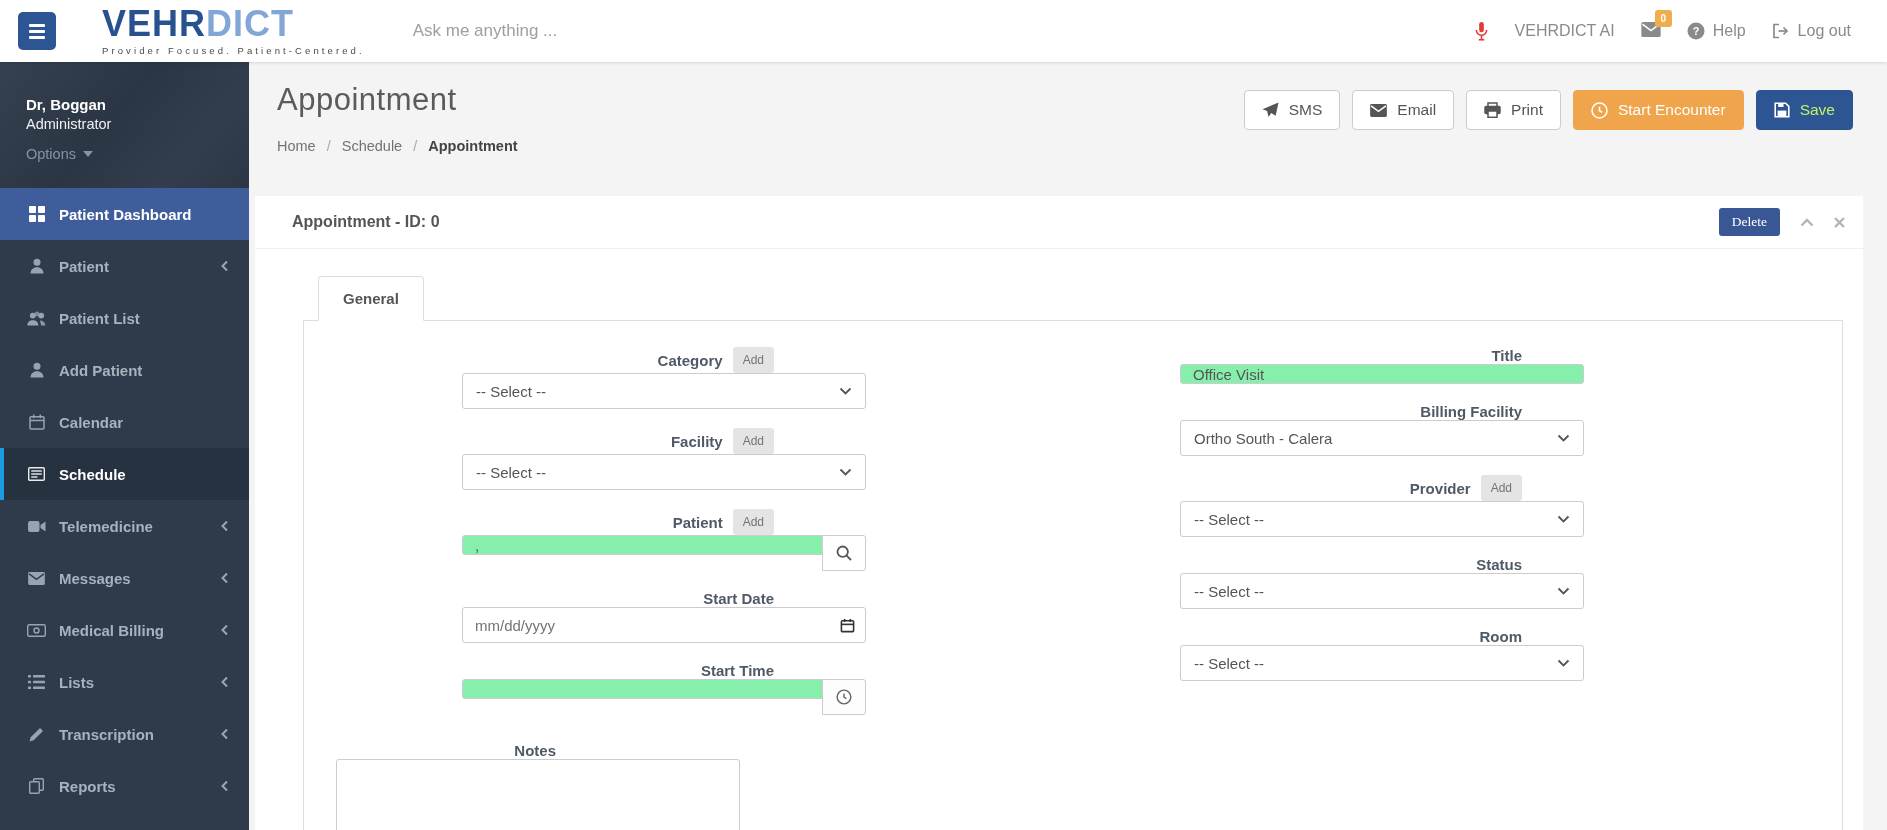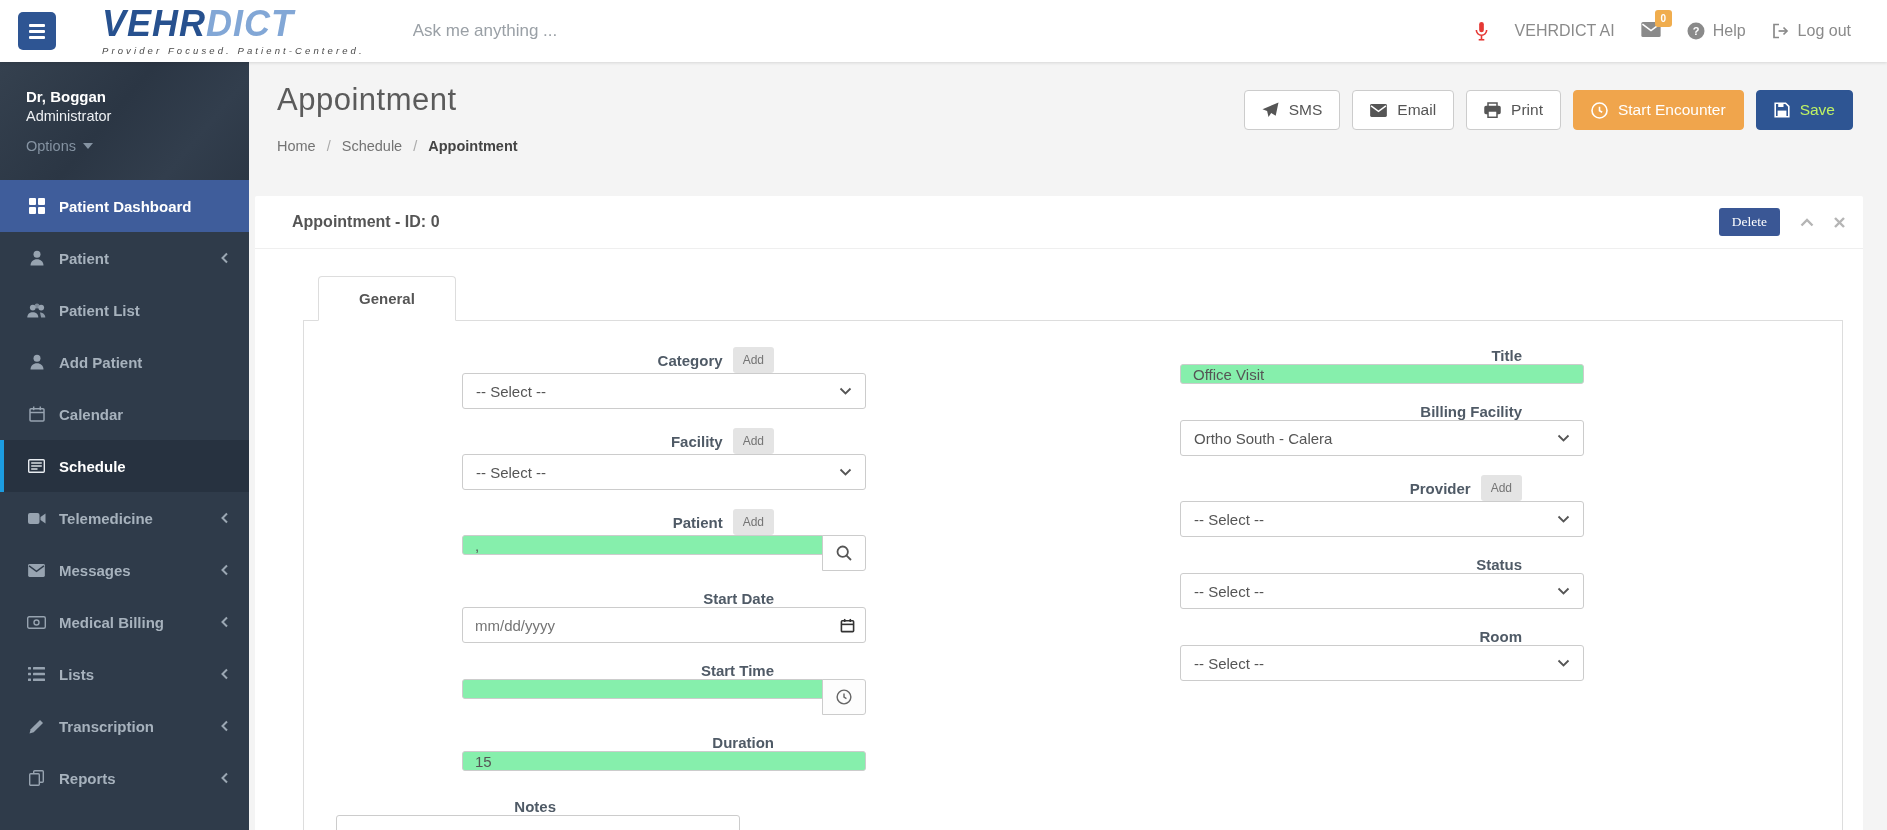--- a/index.html
+++ b/index.html
@@ -10,41 +10,41 @@
     background:#f4f4f4; color:#555;
   }
 
   
   .topbar { height:62px; background:#fff; display:flex; align-items:center;
             position:relative; z-index:6; box-shadow:0 1px 3px rgba(0,0,0,.12); }
   .hamburger { width:38px; height:38px; margin-left:18px; background:#2e5593; border:none;
                border-radius:5px; display:flex; flex-direction:column; justify-content:center;
                align-items:center; gap:3px; cursor:pointer; flex-shrink:0; }
   .hamburger span { display:block; width:16px; height:3px; background:#fff; border-radius:1px; }
-  .logo { margin-left:46px; flex-shrink:0;font-style:italic; }
+  .logo { margin-left:46px; flex-shrink:0; }
   .logo-main { font-size:36px; font-weight:bold; letter-spacing:1px; line-height:1; }
   .logo-vehr { color:#27518f; } .logo-dict { color:#82a7d6; }
   .logo-tag { font-size:9.5px; color:#4a4a4a; letter-spacing:3.1px; margin-top:3px; white-space:nowrap; }
   .search-input { border:none; outline:none; font-size:17px; color:#555; margin-left:46px; width:520px;
                   background:transparent; }
   .search-input::placeholder { color:#9aa0a6; }
   .top-right { margin-left:auto; display:flex; align-items:center; gap:26px; margin-right:36px;
                color:#8a8a8a; font-size:16px; }
   .top-item { display:flex; align-items:center; gap:8px; cursor:pointer; white-space:nowrap; }
   .mail-wrap { position:relative; cursor:pointer; color:#8a8a8a; }
   .badge { position:absolute; top:-12px; right:-11px; background:#f0ad4e; color:#fff; font-size:10px;
            min-width:17px; height:17px; border-radius:3px; display:flex; align-items:center;
            justify-content:center; padding:0 3px; font-weight:bold; }
 
   
   .shell { display:flex; height:768px; }
 
   
   .sidebar { width:249px; background:#2f3b4a; flex-shrink:0; overflow:hidden; }
-  .user-block { padding:26px 26px 26px;
+  .user-block { padding:34px 26px 26px;
     background:linear-gradient(130deg,#35414f 0%,#2b3644 45%,#323e4d 75%,#2c3745 100%); }
   .user-name { color:#fff; font-weight:bold; font-size:15px; }
   .user-role { color:#eef1f4; font-size:14.5px; margin-top:3px; }
   .user-options { color:#8593a2; font-size:14.5px; margin-top:14px; display:flex; align-items:center;
                   gap:7px; cursor:pointer; }
   .nav-item { height:52px; display:flex; align-items:center; padding:0 20px 0 26px; color:#a7b2bd;
               font-size:15px; font-weight:600; cursor:pointer; text-decoration:none; }
   .nav-icon { width:21px; margin-right:12px; display:flex; justify-content:center; color:#97a3b0; }
   .nav-item.active { background:#3f5d9b; color:#fff; }
   .nav-item.active .nav-icon { color:#fff; }
@@ -72,21 +72,21 @@
   .panel { background:#fff; margin:42px 24px 0 6px; border-radius:2px; flex:1; }
   .panel-head { height:53px; display:flex; align-items:center; padding:0 18px 0 37px;
                 border-bottom:1px solid #efefef; }
   .panel-title { font-size:16px; color:#555; font-weight:600; }
   .panel-actions { margin-left:auto; display:flex; align-items:center; gap:20px; }
   .delete-btn { background:#3a5795; color:#fff; border:none; border-radius:3px; font-size:13.5px;
                 padding:6px 13px; cursor:pointer; font-family:Liberation Serif, serif; }
   .panel-ico { color:#b5b5b5; display:flex; cursor:pointer; }
 
   .panel-body { padding:27px 20px 0 48px; }
-  .tab { display:inline-flex; align-items:center; height:45px; padding:0 40px; border:1px solid #ddd;
+  .tab { display:inline-flex; align-items:center; height:45px; padding:0 24px; border:1px solid #ddd;
          border-radius:4px 4px 0 0; background:#fff; position:relative; z-index:2; font-size:15px;
          color:#555; font-weight:600; cursor:pointer; margin-left:15px; margin-bottom:-1px;
          border-bottom:1px solid #fff; }
   .tab-content { border:1px solid #ddd; background:#fff; padding:26px 0 40px; min-height:420px; }
 
   
   .fcols { display:flex; }
   .col-left { width:688px; flex-shrink:0; }
   .col-right { width:748px; flex-shrink:0; }
   .frow { display:flex; align-items:center; margin-bottom:19px;flex-direction:column; }
@@ -490,28 +490,20 @@
                   <input class="finput" value="" style="">
                   <span class="append gray">
                     <svg width="16" height="16" viewBox="0 0 17 17" fill="none" stroke="#666" stroke-width="1.5">
                         <circle cx="8.5" cy="8.5" r="7.3"></circle>
                         <path d="M8.5 4.7v4l2.6 1.4"></path>
                       </svg>
                   </span>
                 </div>
               </div>
 
-              <div class="frow">
-                <div class="lblgrp">
-                  <span class="flabel">Duration</span>
-                </div>
-                <div class="fwrap">
-                  <input class="finput" value="15" style="">
-                </div>
-              </div>
 
               <div class="frow top">
                 <div class="lblgrp">
                   <span class="flabel">Notes</span>
                 </div>
                 <div class="fwrap ta-wrap">
                   <textarea class="ftextarea" style=""></textarea>
                 </div>
               </div>
             </div>

